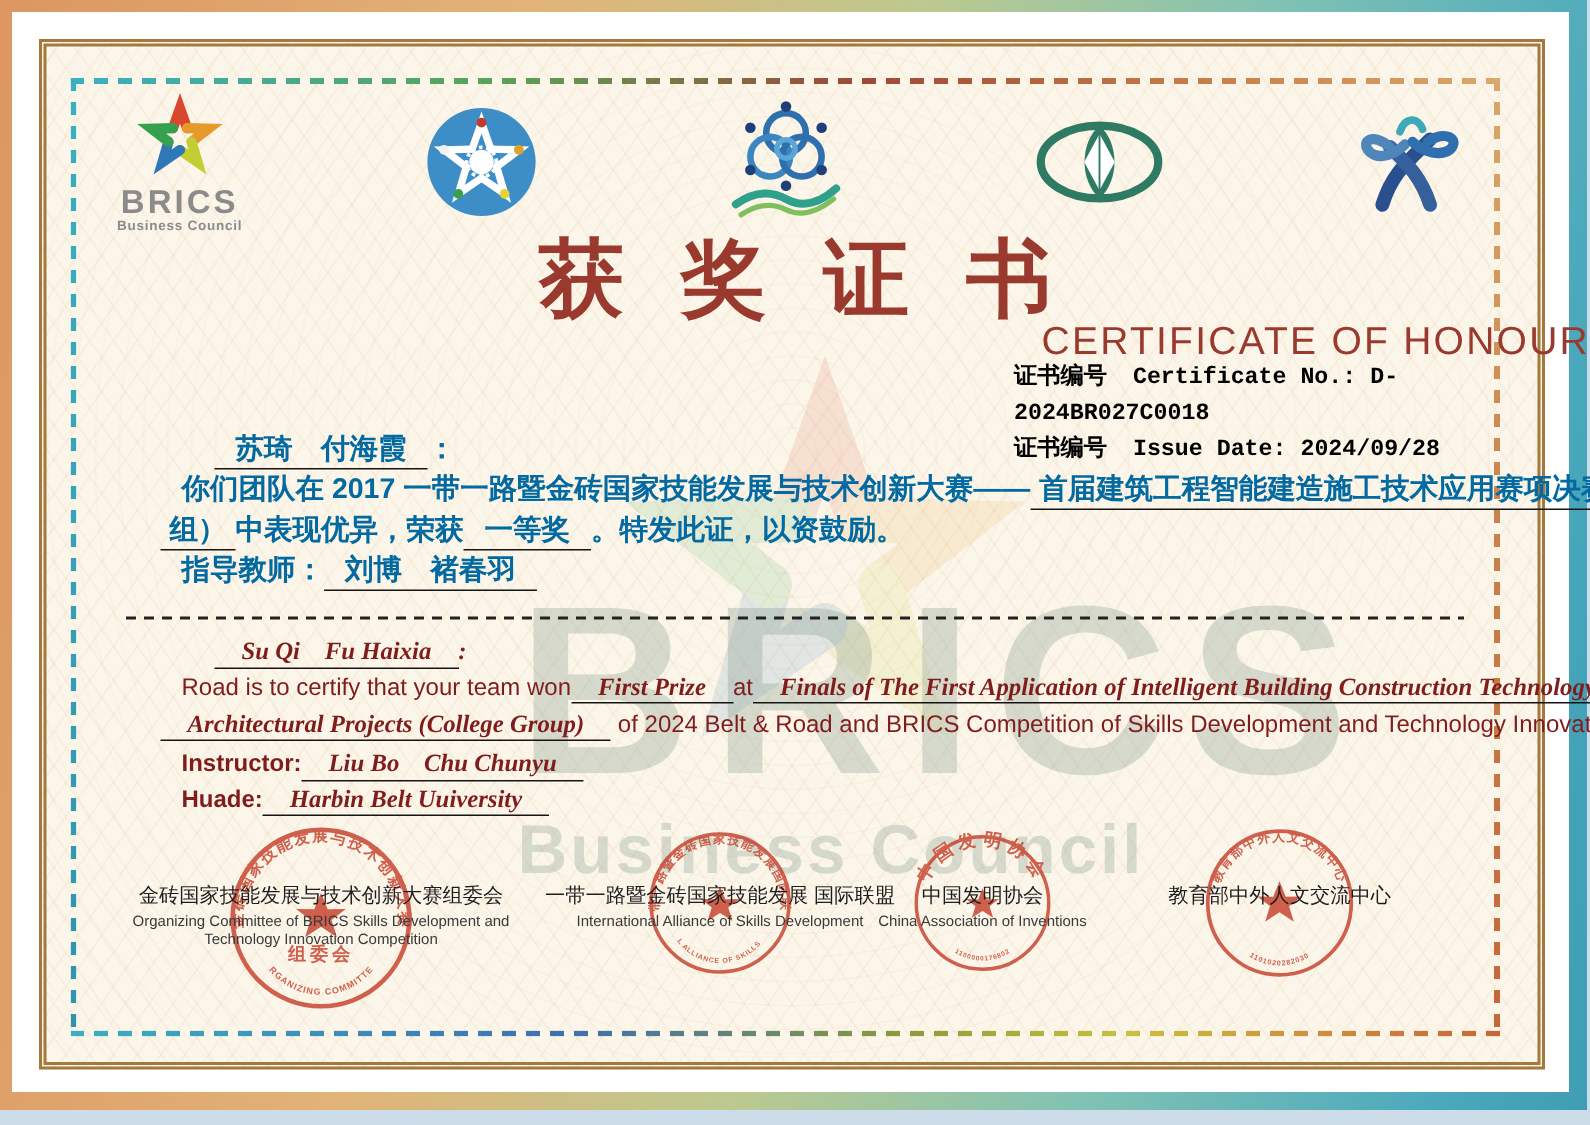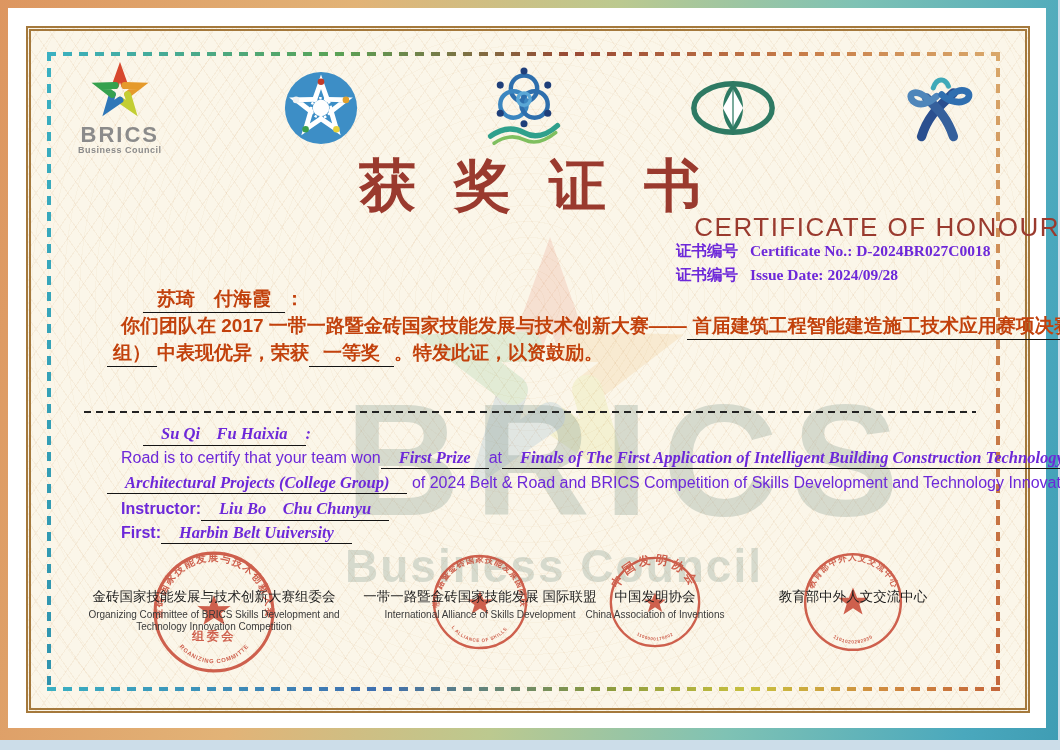--- a/index.html
+++ b/index.html
@@ -48,38 +48,38 @@
   .brics-sub{color:#8b8b8b;font-weight:700;font-size:9px;letter-spacing:.5px;}
 
   
   .title-cn{position:absolute;left:0;right:0;top:148px;text-align:center;z-index:3;
     font-family:"Liberation Serif",serif;font-weight:700;font-size:57px;color:#9a3a2e;
     letter-spacing:38px;text-indent:38px;}
   .title-en{position:absolute;left:0;right:0;top:212px;text-align:right;z-index:3;
     font-size:26px;color:#9a3a2e;letter-spacing:1.5px;font-weight:500;}
 
   
-  .meta{position:absolute;left:676px;top:239px;z-index:3;font-family:Liberation Serif, serif;
-    font-weight:700;font-size:15.5px;color:#6d28d9;line-height:24px;}
+  .meta{position:absolute;left:676px;top:239px;z-index:3;font-family:Liberation Mono, monospace;
+    font-weight:700;font-size:15.5px;color:#000000;line-height:24px;}
   .meta .cn{margin-right:8px;}
 
   
   .cn-body{position:absolute;left:85px;right:85px;top:286px;z-index:3;
-    font-size:19px;font-weight:600;color:#c2410c;}
+    font-size:19px;font-weight:600;color:#0369a1;}
   .cn-line{position:relative;height:27px;white-space:nowrap;}
   .fill{border-bottom:1.6px solid #141414;display:inline-block;padding:0 14px;font-weight:700;}
   .fill-tight{padding:0 6px;}
   .ind-a{padding-left:58px;} .ind-b{padding-left:36px;} .ind-c{padding-left:22px;}
 
   
   .sep{position:absolute;left:84px;right:84px;top:411px;height:2px;z-index:3;
     background:repeating-linear-gradient(90deg,#222 0 7px,transparent 7px 12px);}
 
   
-  .en-body{position:absolute;left:85px;right:70px;top:423px;z-index:3;font-size:16px;color:#6d28d9;}
+  .en-body{position:absolute;left:85px;right:70px;top:423px;z-index:3;font-size:16px;color:#7f1d1d;}
   .en-line{position:relative;height:25px;white-space:nowrap;}
   .efill{font-family:"Liberation Serif",serif;font-style:italic;font-weight:700;font-size:16.5px;
     border-bottom:1.6px solid #141414;display:inline-block;padding:0 18px;}
   .elabel{font-weight:700;}
   .eser{font-family:"Liberation Serif",serif;font-style:italic;font-weight:700;font-size:16.5px;}
 
   
   .footer-block{position:absolute;top:588px;text-align:center;z-index:4;}
   .org-cn{font-size:13.5px;font-weight:400;color:#1d1d1d;line-height:17px;}
   .org-en{font-size:10px;color:#3a3a3a;line-height:12px;margin-top:4px;}
@@ -208,39 +208,42 @@
   <div class="cn-body">
     <div class="cn-line ind-a">
       <span class="fill">苏琦　付海霞</span><span>：</span>
     </div>
     <div class="cn-line ind-b">
       <span>你们团队在 2017 一带一路暨金砖国家技能发展与技术创新大赛——</span><span class="fill fill-tight">首届建筑工程智能建造施工技术应用赛项决赛（本科</span>
     </div>
     <div class="cn-line ind-c">
       <span class="fill fill-tight">组）</span><span>中表现优异，荣获</span><span class="fill">一等奖</span><span>。特发此证，以资鼓励。</span>
     </div>
+    <div class="cn-line ind-b">
+      <span>指导教师：</span><span class="fill">刘博　褚春羽</span>
+    </div>
   </div>
 
   <div class="sep"></div>
 
   <div class="en-body">
     <div class="en-line ind-a">
       <span class="efill">Su Qi　Fu Haixia</span><span class="eser">:</span>
     </div>
     <div class="en-line ind-b">
       <span>Road is to certify that your team won</span><span class="efill">First Prize</span><span>at</span><span class="efill fill-tight">Finals of The First Application of Intelligent Building Construction Technology for</span>
     </div>
     <div class="en-line ind-c">
       <span class="efill">Architectural Projects (College Group)</span> <span>of 2024 Belt &amp; Road and BRICS Competition of Skills Development and Technology Innovation.</span>
     </div>
     <div class="en-line ind-b">
       <span class="elabel">Instructor:</span><span class="efill">Liu Bo　Chu Chunyu</span>
     </div>
     <div class="en-line ind-b">
-      <span class="elabel">First:</span><span class="efill">Harbin Belt Uuiversity</span>
+      <span class="elabel">Huade:</span><span class="efill">Harbin Belt Uuiversity</span>
     </div>
   </div>
 
   <div class="footer-block fb1">
     <svg class="seal-svg" viewBox="0 0 100 100">
       <defs>
         <path id="sa0" d="M10,60 A41,41 0 1 1 90,60" fill="none"></path>
         <path id="sb0" d="M22,76 A35,35 0 0 0 78,76" fill="none"></path>
       </defs>
       <circle cx="50" cy="50" r="46" class="seal-stroke"></circle>

